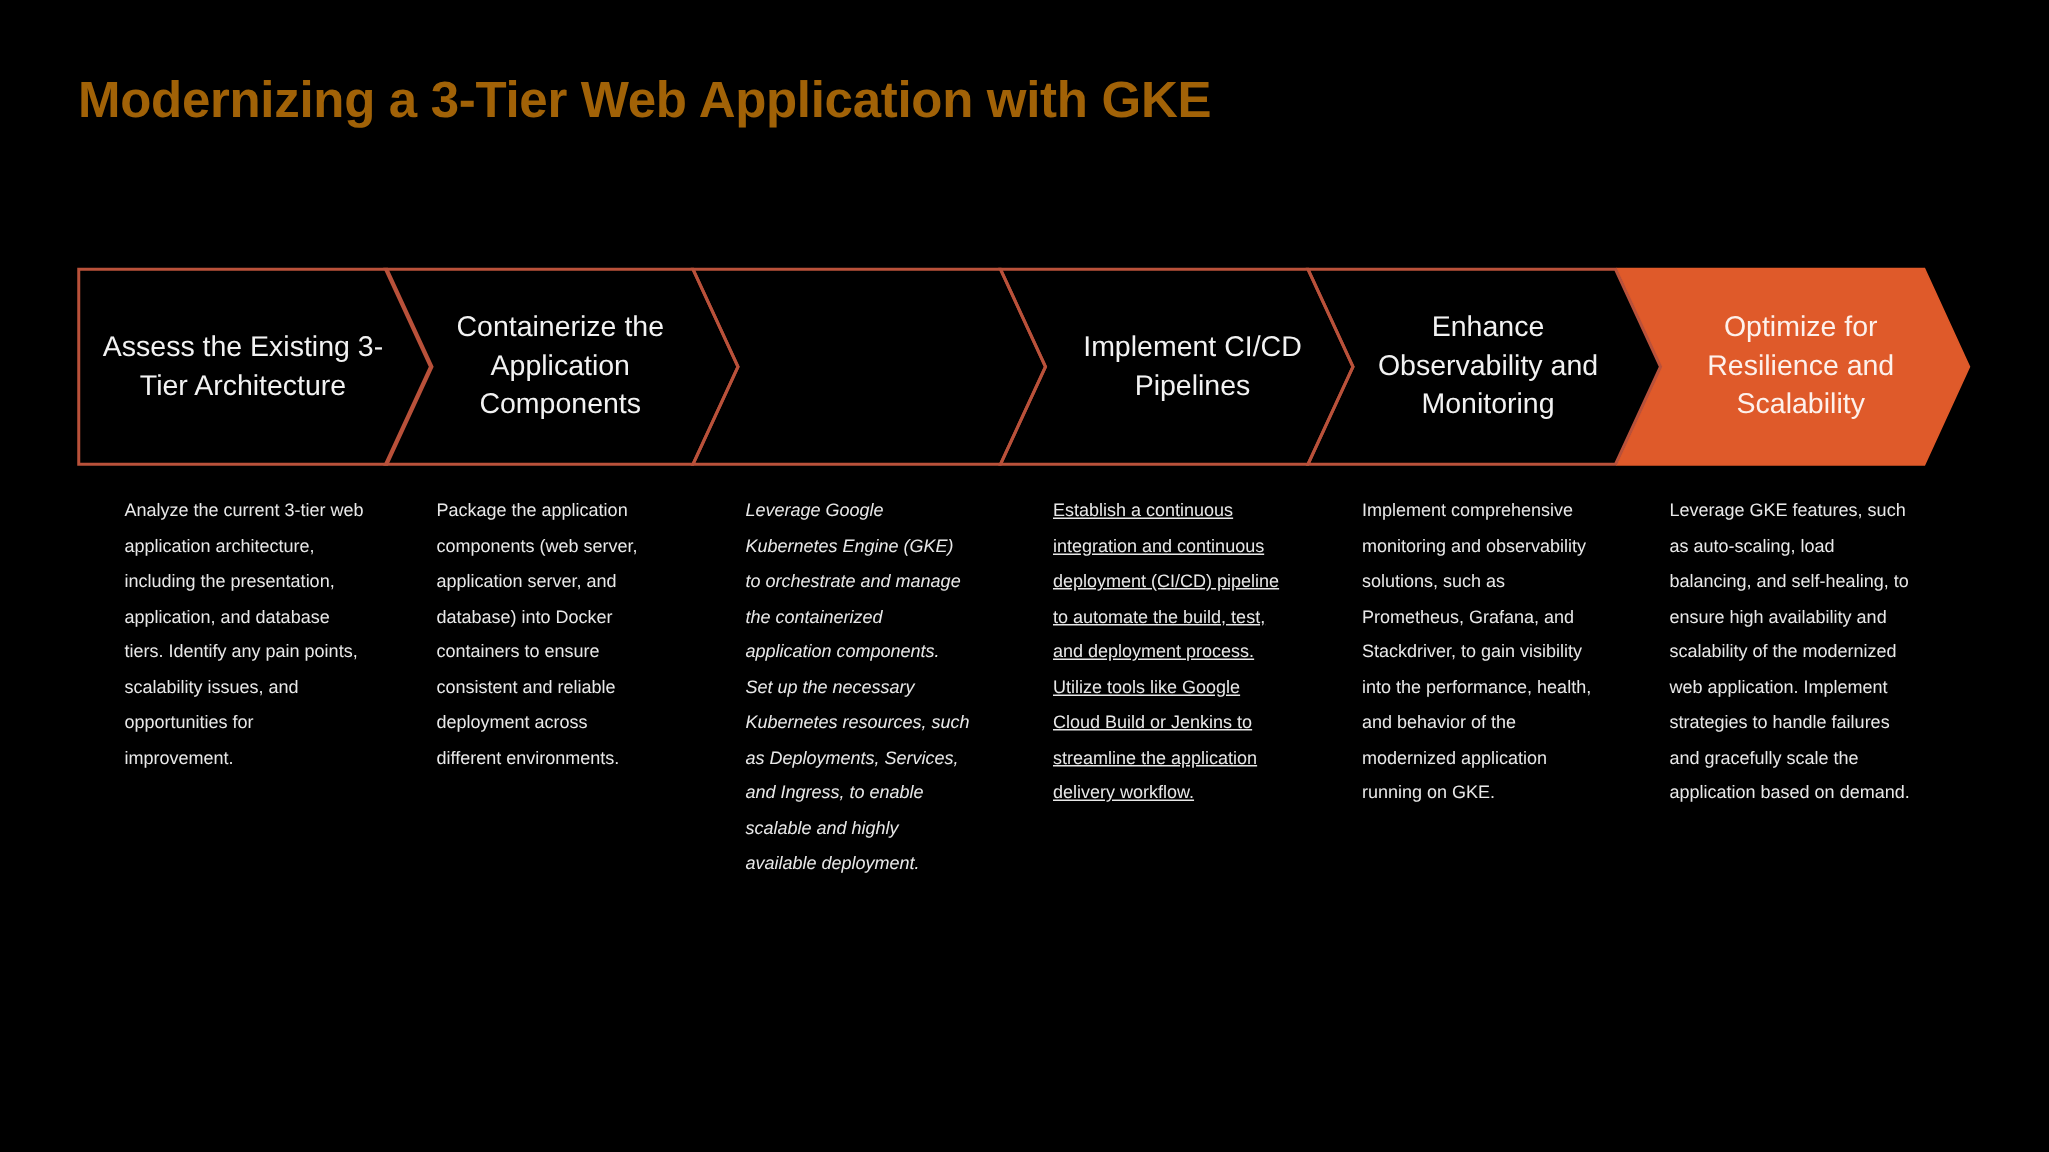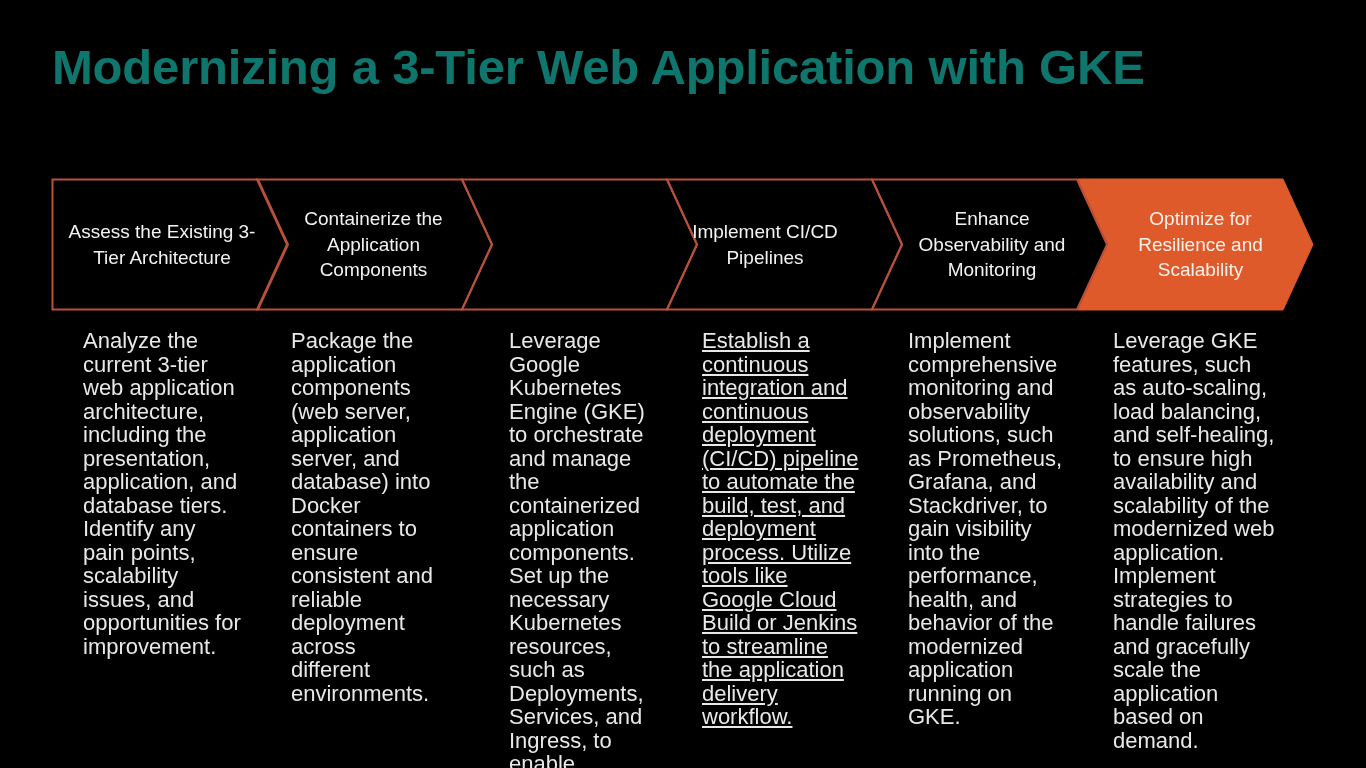--- a/index.html
+++ b/index.html
@@ -24,25 +24,25 @@
     height: 768px;
     background: #000000;
   }
 
   
   #title {
     position: absolute;
     left: 52px;
     top: 36px;
     width: 1260px;
-    font-size: 49px;
+    font-size: 34px;
     font-weight: bold;
     line-height: 62px;
     letter-spacing: -0.2px;
-    color: #0f766e;
+    color: #a16207;
     white-space: nowrap;
   }
 
   
   #chevron-band {
     position: absolute;
     left: 0;
     top: 0;
     width: 1366px;
     height: 768px;
@@ -69,21 +69,21 @@
     color: #fdf1ec;
   }
   .chev-label span {
     display: block;
   }
 
   
   .desc {
     position: absolute;
     top: 329px;
-    font-size: 22px;
+    font-size: 12px;
     line-height: 23.5px;
     color: #e8e8e8;
     text-align: left;
   }
 </style>
 </head>
 <body>
 
 <div id="slide">
 
@@ -105,30 +105,30 @@
       <path d="M 872 179.5 L 1077 179.5 L 1107 244.5 L 1077 309.5 L 872 309.5 L 902 244.5 Z" fill="none" stroke="#B9513A" stroke-width="2"></path>
     </svg>
   </div>
 
   <div class="chev-label" style="left:62px;  width:200px;">
     <span>Assess the Existing 3-Tier Architecture</span>
   </div>
   <div class="chev-label" style="left:290px; width:167px;">
     <span>Containerize the Application Components</span>
   </div>
-  <div class="chev-label" style="left:685px; width:160px;">
+  <div class="chev-label" style="left:715px; width:160px;">
     <span>Implement CI/CD Pipelines</span>
   </div>
   <div class="chev-label" style="left:912px; width:160px;text-align:center;">
     <span>Enhance Observability and Monitoring</span>
   </div>
   <div class="chev-label on-fill" style="left:1118px; width:165px;">
     <span>Optimize for Resilience and Scalability</span>
   </div>
 
   <div class="desc" style="left:83px;   width:160px;">Analyze the current 3-tier web application architecture, including the presentation, application, and database tiers. Identify any pain points, scalability issues, and opportunities for improvement.</div>
   <div class="desc" style="left:291px;  width:145px;">Package the application components (web server, application server, and database) into Docker containers to ensure consistent and reliable deployment across different environments.</div>
-  <div class="desc" style="left:509px;  width:150px;">Leverage Google Kubernetes Engine (GKE) to orchestrate and manage the containerized application components. Set up the necessary Kubernetes resources, such as Deployments, Services, and Ingress, to enable scalable and highly available deployment.</div>
+  <div class="desc" style="left:497px;  width:150px;font-style:italic;">Leverage Google Kubernetes Engine (GKE) to orchestrate and manage the containerized application components. Set up the necessary Kubernetes resources, such as Deployments, Services, and Ingress, to enable scalable and highly available deployment.</div>
   <div class="desc" style="left:702px;  width:158px;text-decoration:underline;">Establish a continuous integration and continuous deployment (CI/CD) pipeline to automate the build, test, and deployment process. Utilize tools like Google Cloud Build or Jenkins to streamline the application delivery workflow.</div>
   <div class="desc" style="left:908px;  width:162px;">Implement comprehensive monitoring and observability solutions, such as Prometheus, Grafana, and Stackdriver, to gain visibility into the performance, health, and behavior of the modernized application running on GKE.</div>
   <div class="desc" style="left:1113px; width:163px;">Leverage GKE features, such as auto-scaling, load balancing, and self-healing, to ensure high availability and scalability of the modernized web application. Implement strategies to handle failures and gracefully scale the application based on demand.</div>
 
 </div>
 
 </body></html>

